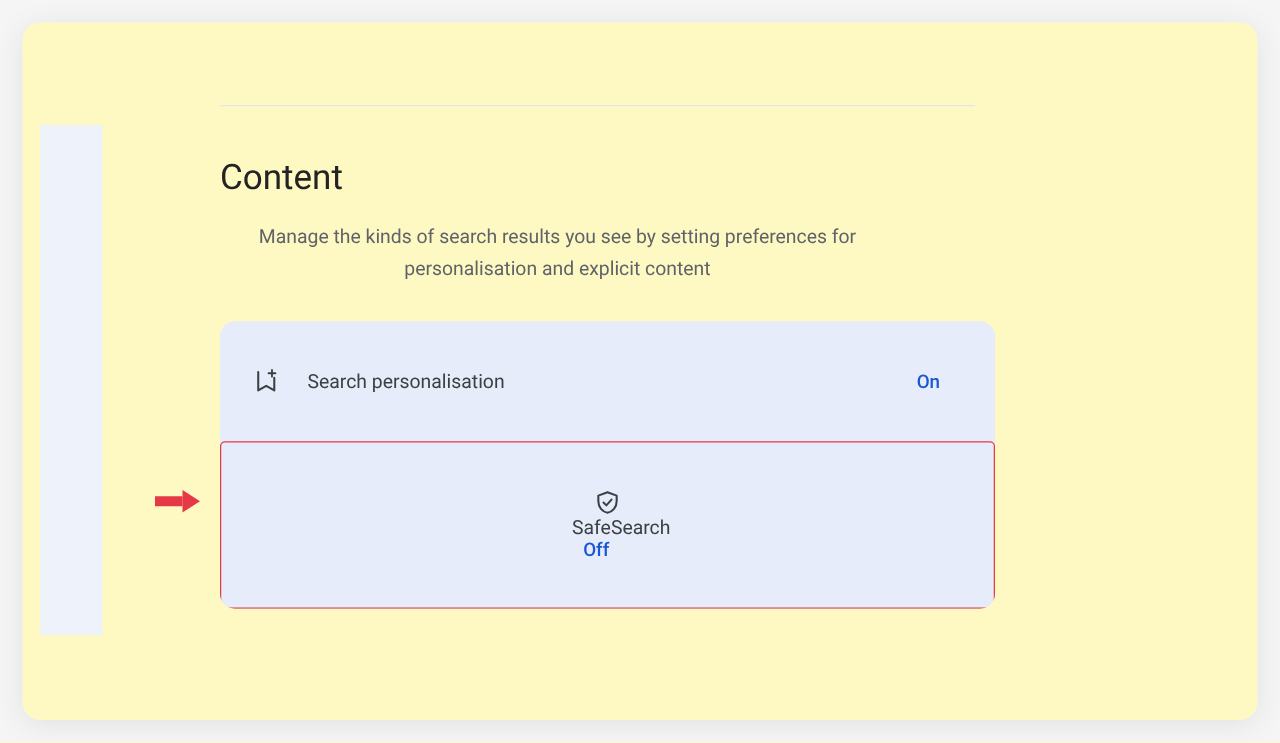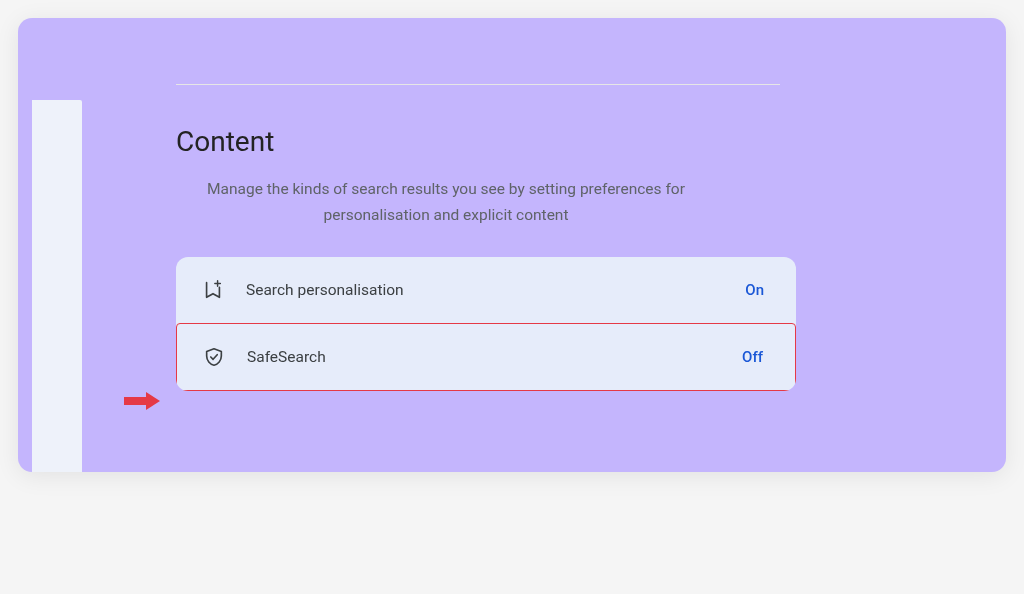--- a/index.html
+++ b/index.html
@@ -10,26 +10,26 @@
 
     body {
       font-family: -apple-system, BlinkMacSystemFont, "Segoe UI", Roboto, Arial, sans-serif;
       background: #f5f5f5;
       width: 1024px;
       height: 594px;
       overflow: hidden;
     }
 
     .page-card {
-      background: #c4b5fd;
+      background: #fef9c3;
       border-radius: 14px;
       box-shadow: 0 4px 24px rgba(0,0,0,0.08);
       margin: 18px;
       width: 988px;
-      height: 454px;
+      height: 558px;
       position: relative;
       overflow: hidden;
     }
 
     .left-strip {
       position: absolute;
       left: 14px;
       top: 82px;
       width: 50px;
       height: 408px;
@@ -72,27 +72,28 @@
       width: 620px;
       border-radius: 12px;
       overflow: hidden;
       background: #e6ecfa;
       position: relative;
     }
 
     .settings-row {
       display: flex;
       align-items: center;
-      padding: 22px 26px;
+      padding: 37px 26px;
       cursor: pointer;
     }
 
     .settings-row.hl {
       border: 1.5px solid #e53946;
       border-radius: 4px;
+      flex-direction: column;
     }
 
     .row-icon {
       width: 22px;
       height: 22px;
       color: #3c4043;
       flex-shrink: 0;
       display: flex;
       align-items: center;
       justify-content: center;
@@ -102,21 +103,21 @@
       margin-left: 22px;
       font-size: 15.5px;
       color: #3c4043;
       flex: 1;
     }
 
     .row-value {
       font-size: 15px;
       font-weight: 500;
       color: #1a57d6;
-      margin-right: 6px;
+      margin-right: 18px;
     }
 
     .arrow-annotation {
       position: absolute;
       left: 106px;
       top: 374px;
       width: 40px;
       height: 18px;
       display: flex;
       align-items: center;

